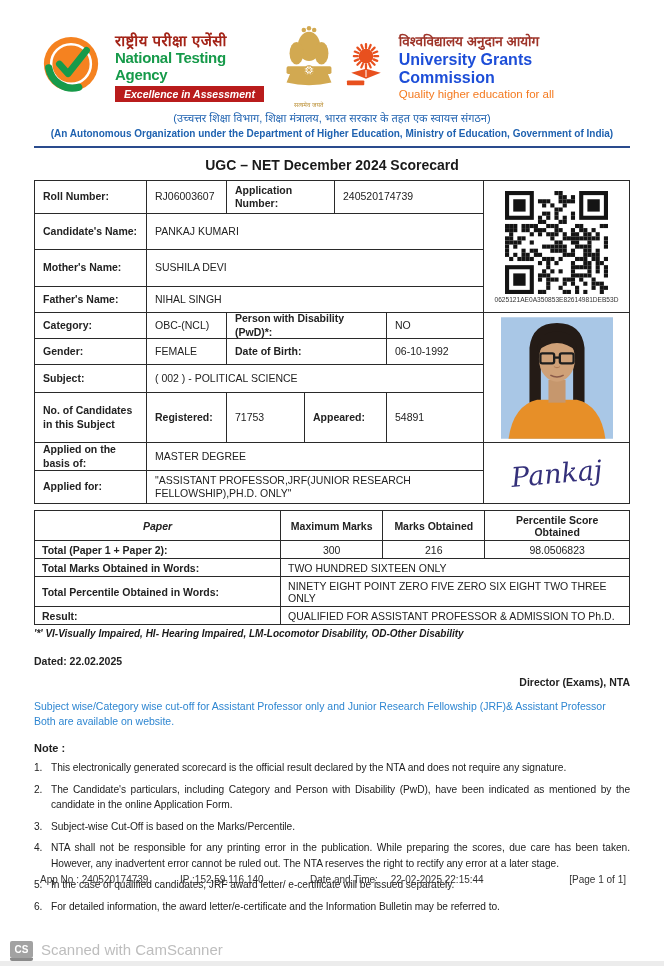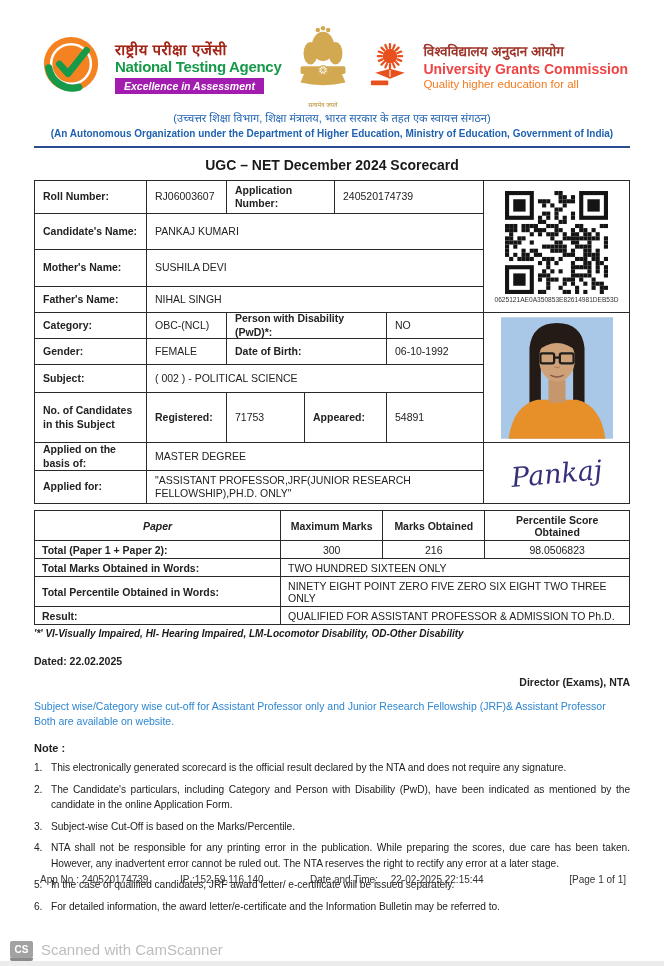--- a/index.html
+++ b/index.html
@@ -9,28 +9,28 @@
     font-family:"Liberation Sans", sans-serif; color:#222; overflow:hidden;
   }
   .content { margin:0 34px; width:596px; }
 
   
   .header { display:flex; align-items:center; padding-top:26px; height:106px; }
   .nta-block { display:flex; align-items:center; gap:13px; margin-left:6px; }
   .nta-text { display:flex; flex-direction:column; }
   .nta-hi { font-size:15px; font-weight:bold; color:#a32317; letter-spacing:.5px; }
   .nta-en { font-size:15px; font-weight:bold; color:#169a4a; letter-spacing:-0.3px; margin-top:-1px;}
-  .nta-tag { background:#a21caf; color:#fff; font-style:italic; font-weight:bold;
+  .nta-tag { background:#b91c1c; color:#fff; font-style:italic; font-weight:bold;
              font-size:10.5px; padding:2px 9px; margin-top:3px; align-self:flex-start; }
   .emblem-block { margin:0 auto; display:flex; flex-direction:column; align-items:center; }
   .emblem-motto { font-size:6px; color:#b98c2e; margin-top:-2px; }
   .ugc-block { display:flex; align-items:center; gap:7px; margin-right:2px; }
   .ugc-text { display:flex; flex-direction:column; }
   .ugc-hi { font-size:13.5px; font-weight:bold; color:#9e352a; }
-  .ugc-en { font-size:14px; font-weight:bold; color:#ef4444; margin-top:1px; }
+  .ugc-en { font-size:16px; font-weight:bold; color:#1d4ed8; margin-top:1px; }
   .ugc-tag { font-size:11.5px; color:#f47a20; margin-top:1px; }
 
   .org-line-hi { text-align:center; font-size:11px; font-weight:normal; color:#1f62b0; margin-top:4px; }
   .org-line-en { text-align:center; font-size:10px; font-weight:bold; color:#1f62b0; margin-top:3px; }
   .divider { height:2px; background:#2a4b8d; margin-top:7px; }
 
   .title { text-align:center; font-size:14px; font-weight:bold; color:#1a1a1a; margin:9px 0 7px; }
 
   
   .main-table { display:flex; border:1.6px solid #2a2a2a; height:324px; }

